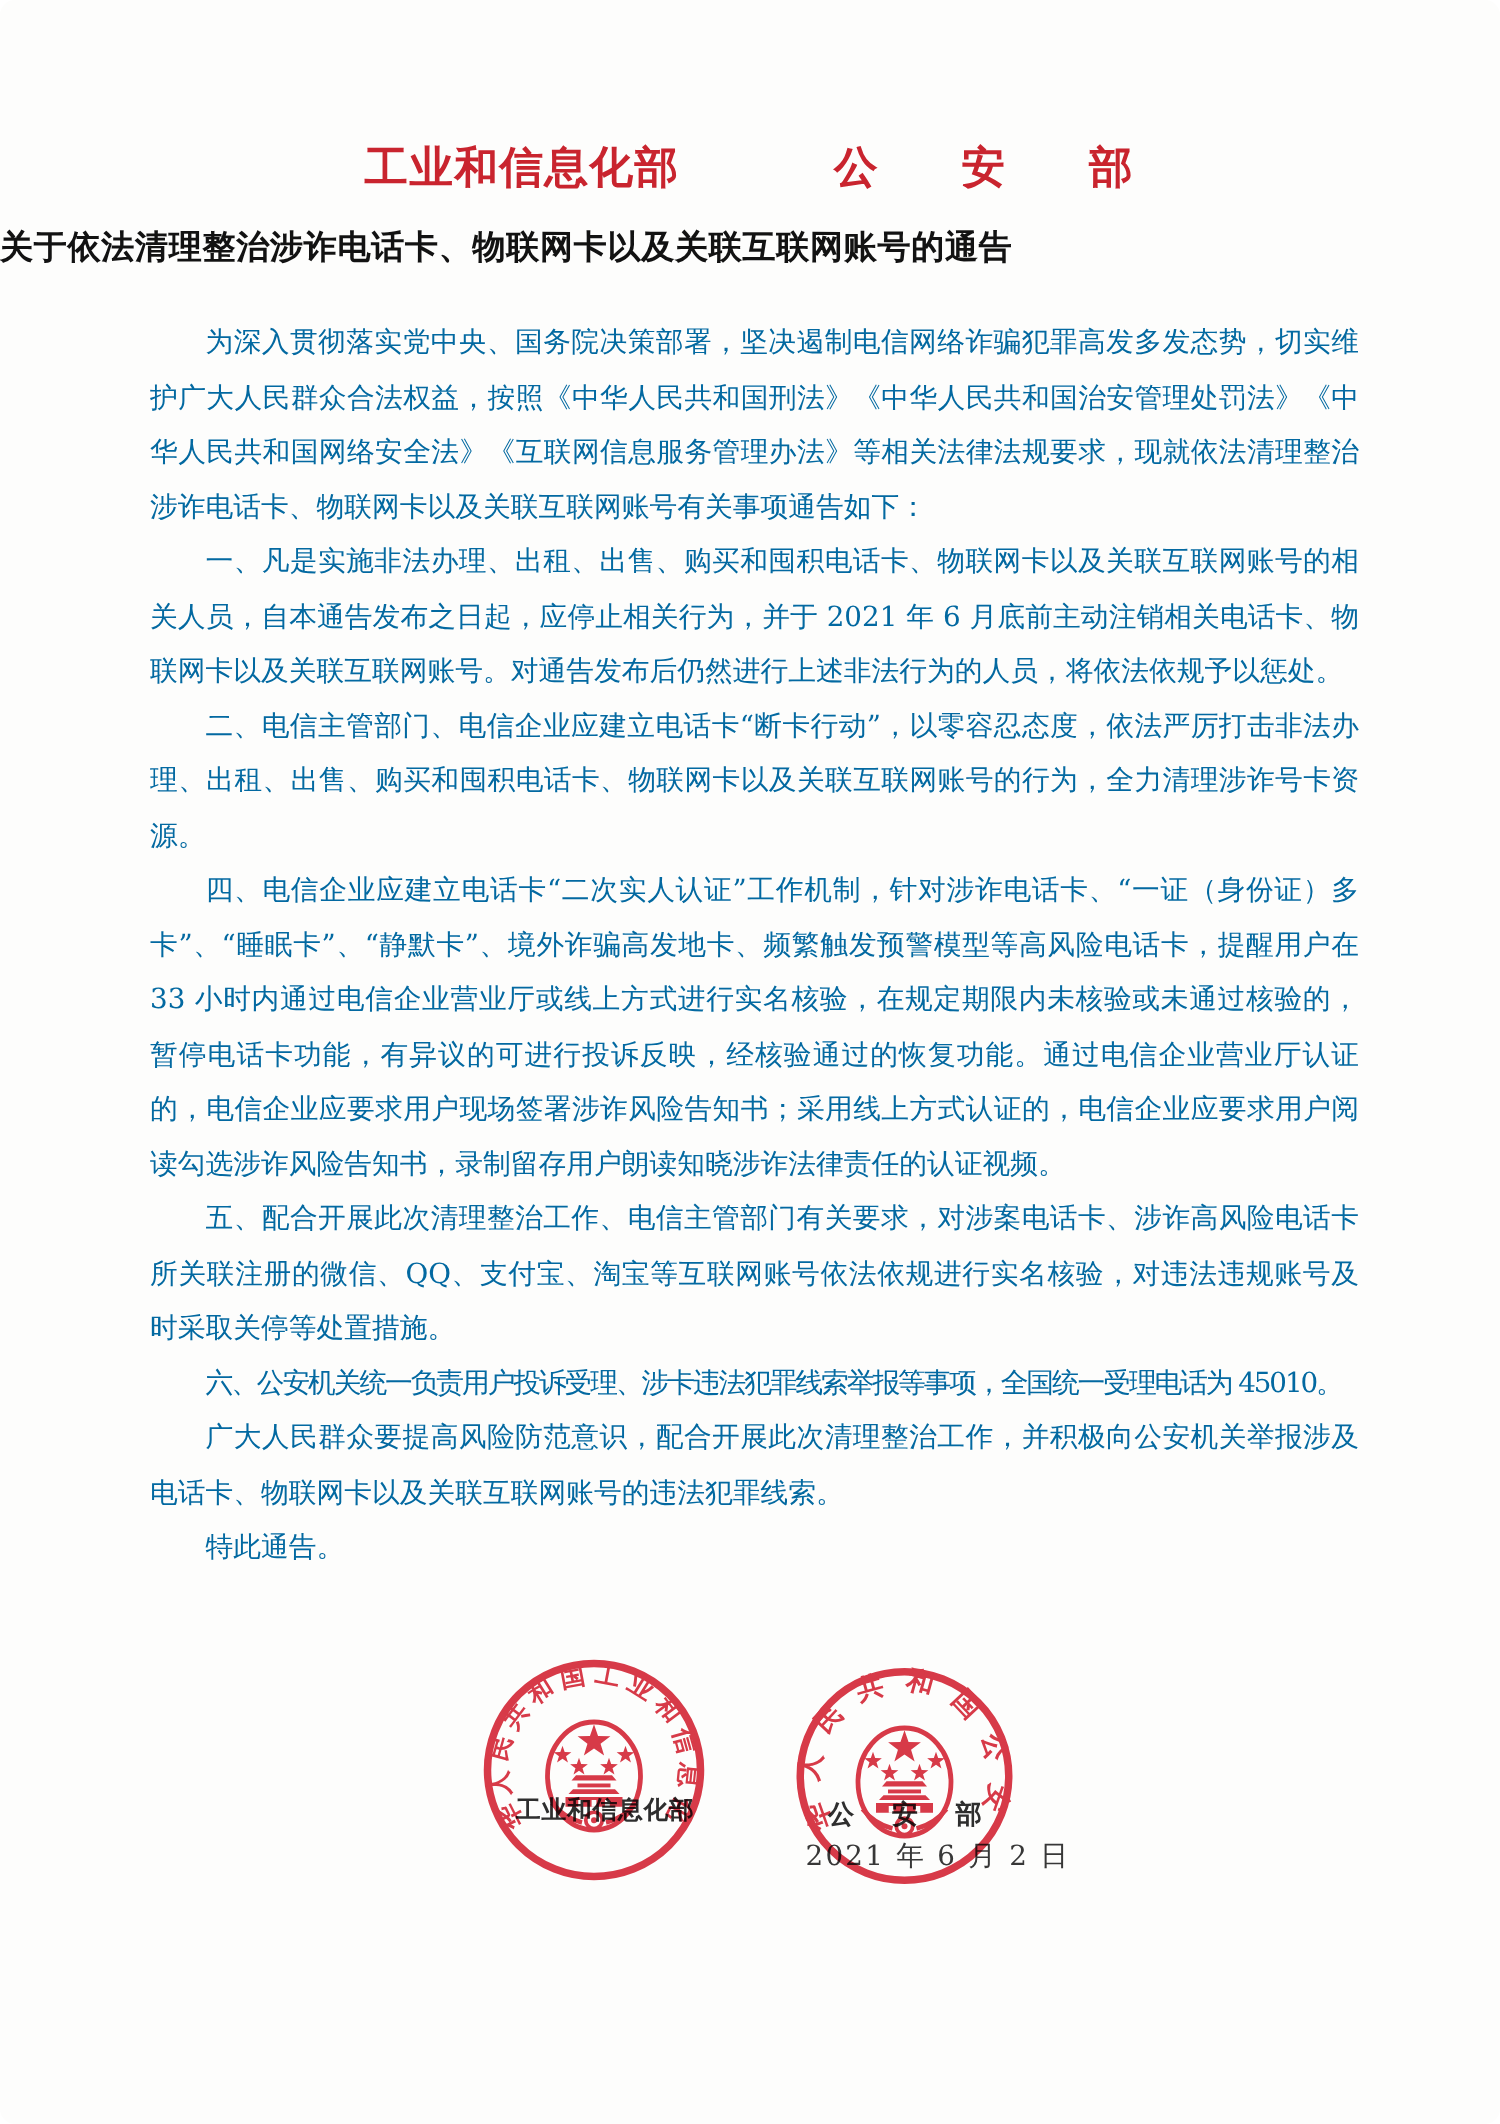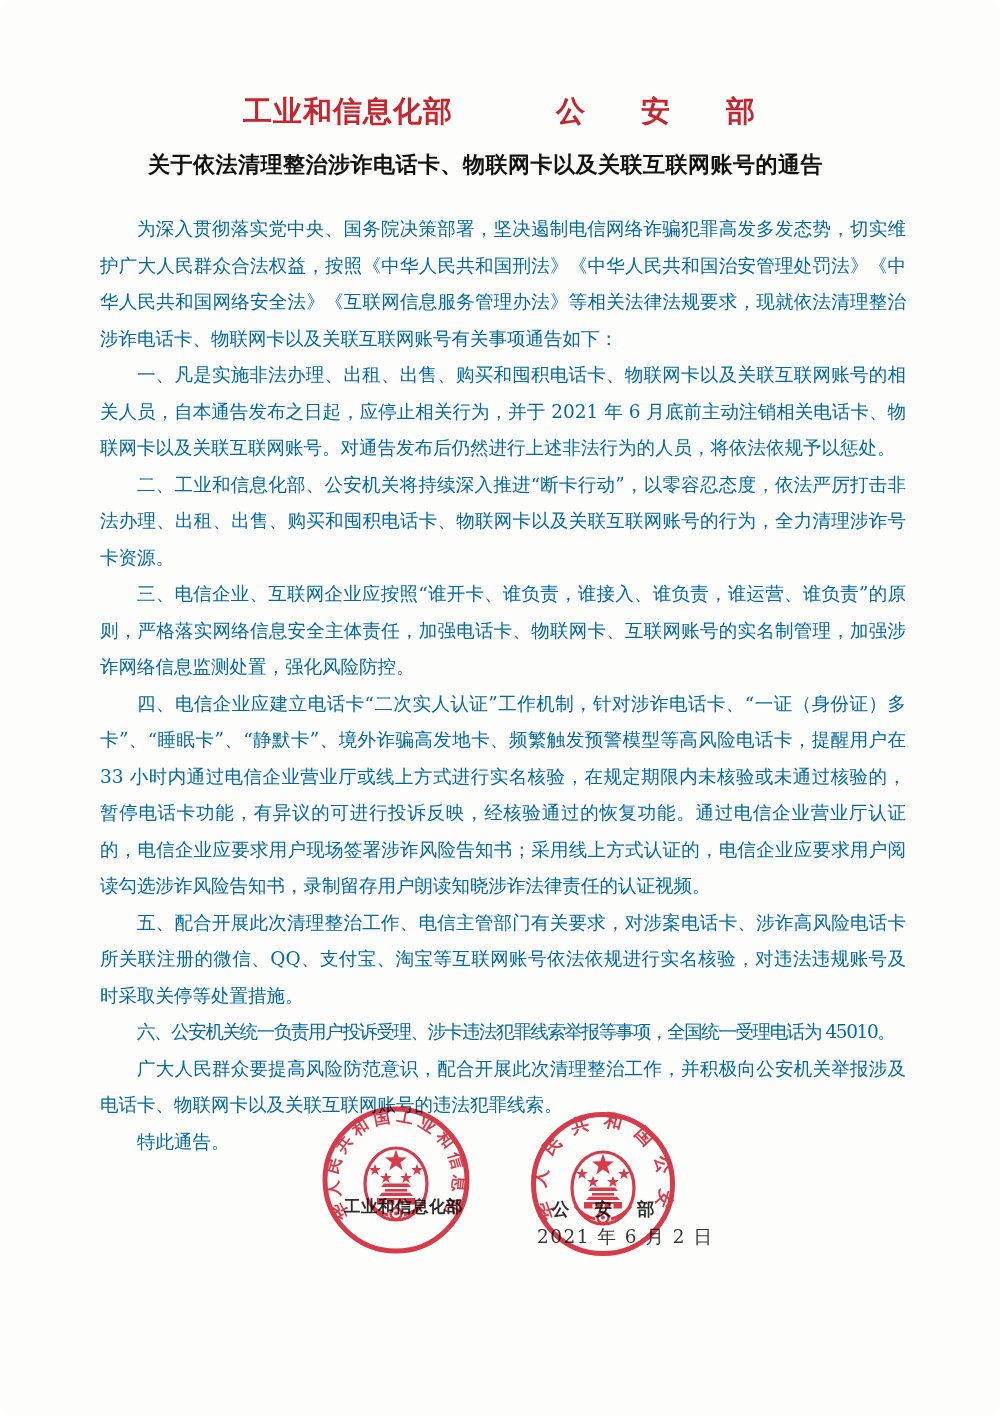--- a/index.html
+++ b/index.html
@@ -9,21 +9,21 @@
     font-family:"DejaVu Serif","Liberation Serif",serif;
     border-radius:10px;
   }
   
   .gov-header { position:absolute; top:92px; left:0; width:1000px; height:44px;
     color:#c9242e; font-weight:700; font-size:29px; }
   .org1 { position:absolute; left:243px; top:0; letter-spacing:1px; white-space:nowrap; }
   .org2 { position:absolute; left:556px; top:0; letter-spacing:56px; white-space:nowrap; }
   
   .doc-title { position:absolute; top:150px; left:0; width:823px; margin:0;
-    text-align:right; font-size:22px; font-weight:700; color:#121212; letter-spacing:0.5px; }
+    text-align:left; font-size:22px; font-weight:700; color:#121212; letter-spacing:0.5px; }
   
   .body-text { position:absolute; top:211px; left:100px; width:806px;
     font-size:18.5px; line-height:36.5px; color:#0369a1; text-align:justify; }
   .body-text p { margin:0; text-indent:2em; }
   .body-text p.tight { letter-spacing:-1.4px; }
   
   .stamp-under { position:absolute; color:#2e2e2e; font-weight:700; z-index:1;
     white-space:nowrap; font-family:"DejaVu Serif","Liberation Serif",serif; }
   .label-miit { left:344px; top:1196px; font-size:16.5px; letter-spacing:0.5px; }
   .label-mps  { left:552px; top:1197px; font-size:17.5px; letter-spacing:25px; }
@@ -43,22 +43,21 @@
   <header class="gov-header">
     <span class="org1">工业和信息化部</span>
     <span class="org2">公安部</span>
   </header>
 
   <h1 class="doc-title">关于依法清理整治涉诈电话卡、物联网卡以及关联互联网账号的通告</h1>
 
   <main class="body-text">
     <p>为深入贯彻落实党中央、国务院决策部署，坚决遏制电信网络诈骗犯罪高发多发态势，切实维护广大人民群众合法权益，按照《中华人民共和国刑法》《中华人民共和国治安管理处罚法》《中华人民共和国网络安全法》《互联网信息服务管理办法》等相关法律法规要求，现就依法清理整治涉诈电话卡、物联网卡以及关联互联网账号有关事项通告如下：</p>
     <p>一、凡是实施非法办理、出租、出售、购买和囤积电话卡、物联网卡以及关联互联网账号的相关人员，自本通告发布之日起，应停止相关行为，并于 2021 年 6 月底前主动注销相关电话卡、物联网卡以及关联互联网账号。对通告发布后仍然进行上述非法行为的人员，将依法依规予以惩处。</p>
-    <p>二、工业和信息化部、公安机关将持续深入推进“断卡行动”，以零容忍态度，依法严厉打击非法办理、出租、出售、购买和囤积电话卡、物联网卡以及关联互联网账号的行为，全力清理涉诈号卡资源。</p>
-    <p>三、电信企业、互联网企业应按照“谁开卡、谁负责，谁接入、谁负责，谁运营、谁负责”的原则，严格落实网络信息安全主体责任，加强电话卡、物联网卡、互联网账号的实名制管理，加强涉诈网络信息监测处置，强化风险防控。</p>
+    <p>二、电信主管部门、电信企业应建立电话卡“断卡行动”，以零容忍态度，依法严厉打击非法办理、出租、出售、购买和囤积电话卡、物联网卡以及关联互联网账号的行为，全力清理涉诈号卡资源。</p>
     <p>四、电信企业应建立电话卡“二次实人认证”工作机制，针对涉诈电话卡、“一证（身份证）多卡”、“睡眠卡”、“静默卡”、境外诈骗高发地卡、频繁触发预警模型等高风险电话卡，提醒用户在 33 小时内通过电信企业营业厅或线上方式进行实名核验，在规定期限内未核验或未通过核验的，暂停电话卡功能，有异议的可进行投诉反映，经核验通过的恢复功能。通过电信企业营业厅认证的，电信企业应要求用户现场签署涉诈风险告知书；采用线上方式认证的，电信企业应要求用户阅读勾选涉诈风险告知书，录制留存用户朗读知晓涉诈法律责任的认证视频。</p>
     <p>五、配合开展此次清理整治工作、电信主管部门有关要求，对涉案电话卡、涉诈高风险电话卡所关联注册的微信、QQ、支付宝、淘宝等互联网账号依法依规进行实名核验，对违法违规账号及时采取关停等处置措施。</p>
     <p class="tight">六、公安机关统一负责用户投诉受理、涉卡违法犯罪线索举报等事项，全国统一受理电话为 45010。</p>
     <p>广大人民群众要提高风险防范意识，配合开展此次清理整治工作，并积极向公安机关举报涉及电话卡、物联网卡以及关联互联网账号的违法犯罪线索。</p>
     <p>特此通告。</p>
   </main>
 
   <svg width="0" height="0" style="position:absolute" aria-hidden="true">
     <defs>
       <path id="star" d="M0,-10 L2.35,-3.24 L9.51,-3.09 L3.8,1.24 L5.88,8.09 L0,4 L-5.88,8.09 L-3.8,1.24 L-9.51,-3.09 L-2.35,-3.24 Z" fill="#d93a49"></path>

